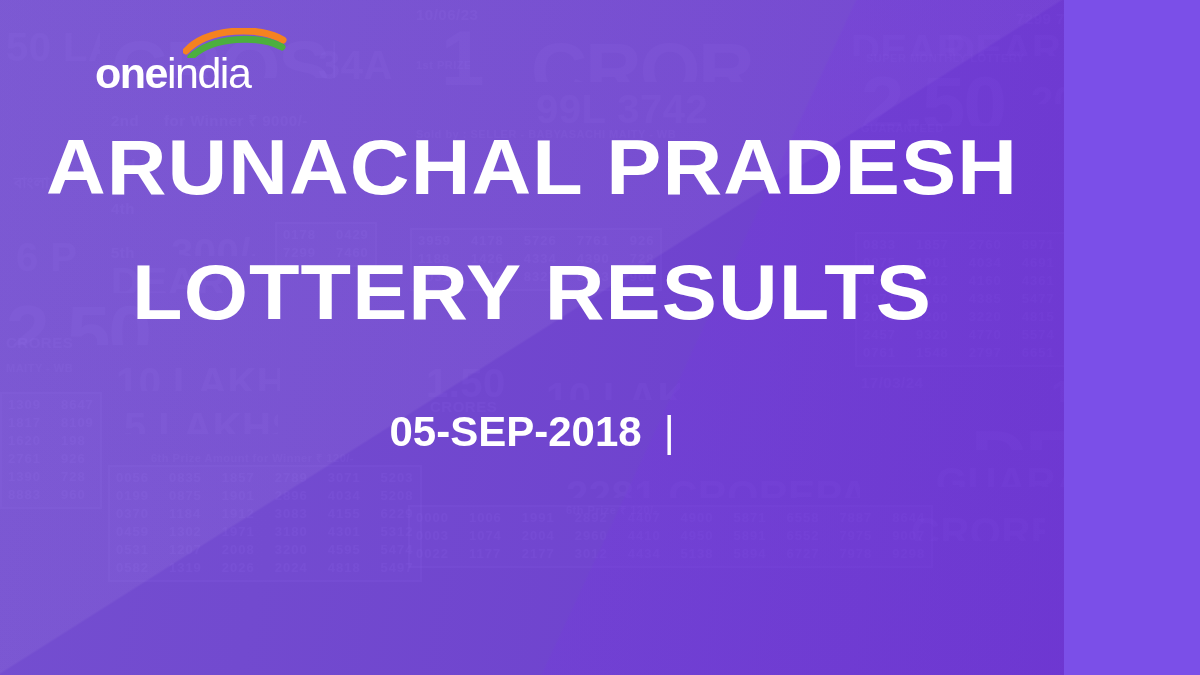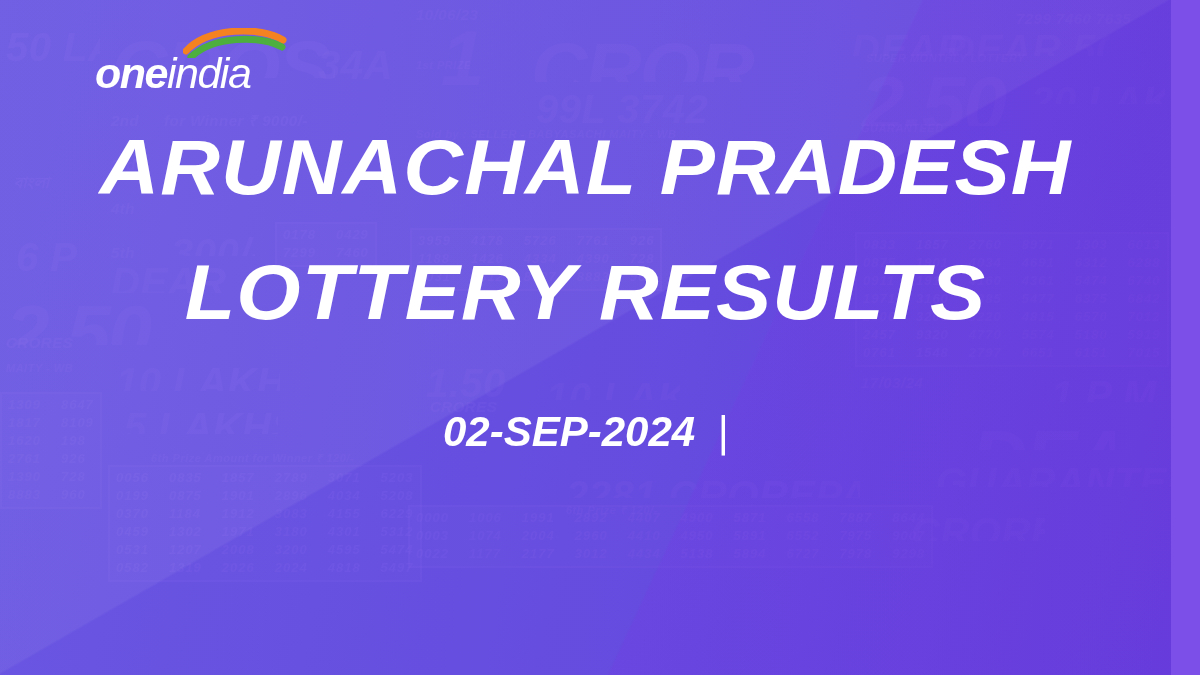--- a/index.html
+++ b/index.html
@@ -7,25 +7,24 @@
 
   html, body {
     width:1200px; height:675px;
     overflow:hidden;
     background:#7b4fe8;
     font-family:"Liberation Sans", sans-serif;
   }
 
   .stage {
     position:relative;
-    width:1171px;
+    width:1064px;
     height:675px;
     overflow:hidden;
-    background:#0369a1;
-    font-style:italic;
+    background:#404040;
   }
 
   
   .bg-collage {
     position:absolute;
     inset:0;
     overflow:hidden;
   }
 
   .ticket {
@@ -431,17 +430,17 @@
     </svg>
     <div class="logo-word">
       <span class="logo-one">one</span><span class="logo-india">india</span>
     </div>
   </div>
 
   <div class="headline headline-1">Arunachal Pradesh</div>
   <div class="headline headline-2">Lottery Results</div>
 
   <div class="subline">
-    <span>02-SEP-2024</span><span class="sep">|</span>
+    <span>05-SEP-2018</span><span class="sep">|</span>
   </div>
 
 
 </div>
 
 </body></html>

